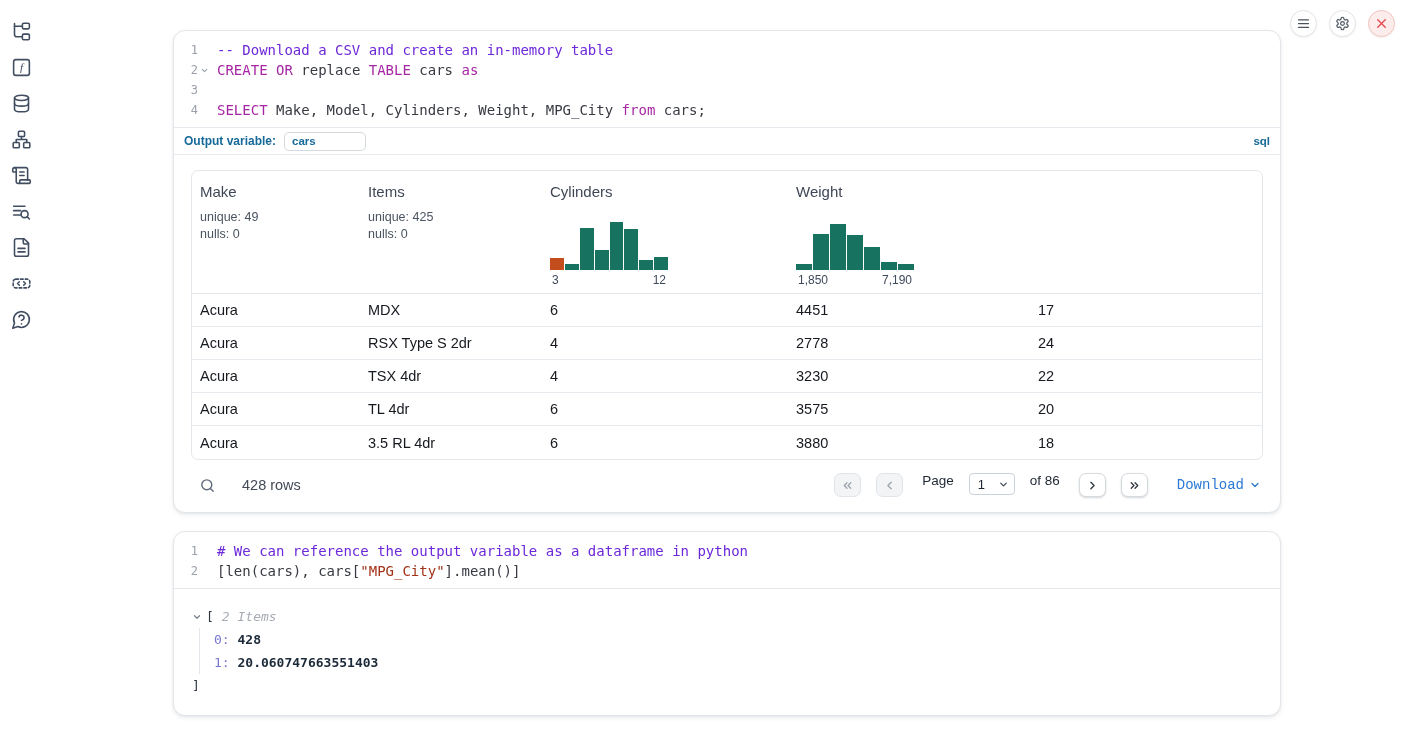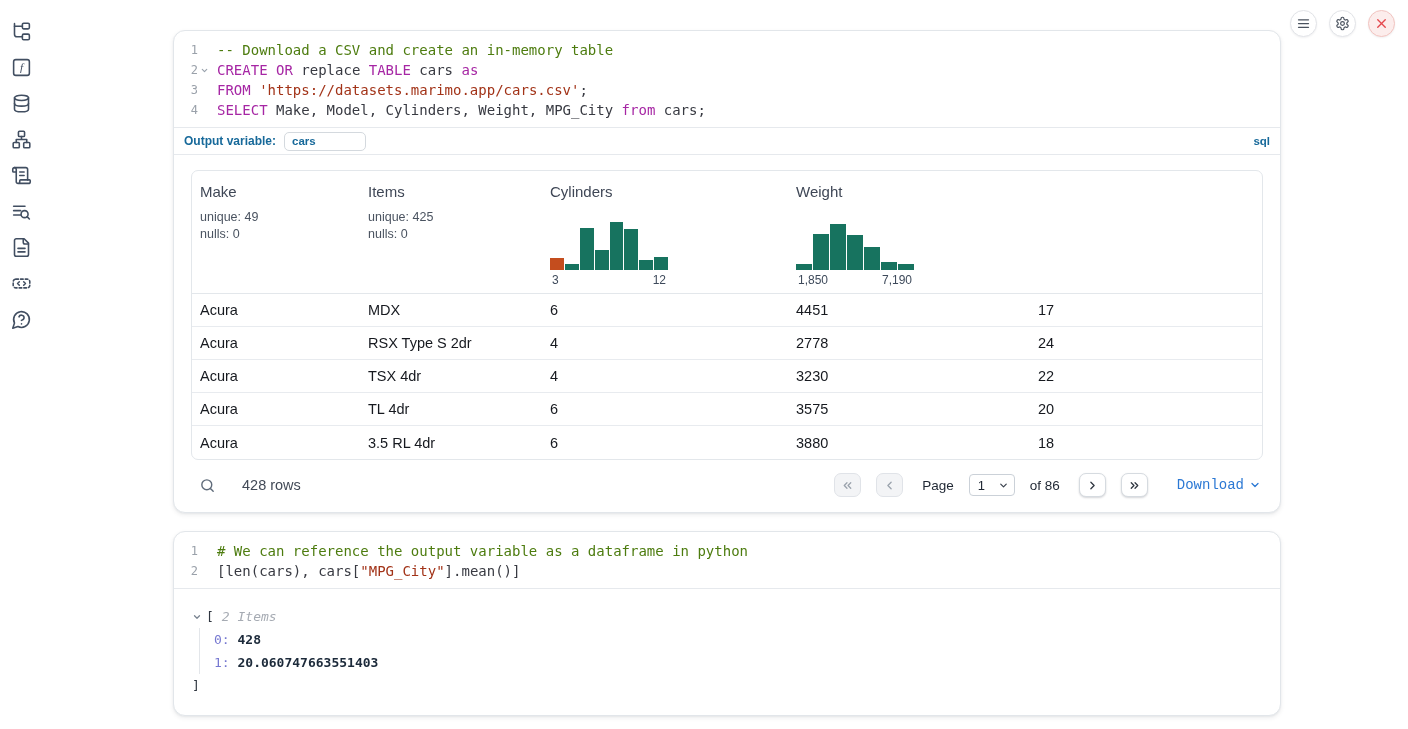--- a/index.html
+++ b/index.html
@@ -28,21 +28,21 @@
   .cell.py  { margin-top:18px; }
 
   
   .code-area { padding:9px 0 7px; font-family:"DejaVu Sans Mono", monospace;
     font-size:14px; line-height:20px; }
   .code-line { display:flex; }
   .gutter-num { width:24px; text-align:right; color:#9AA1AA; font-size:12px; line-height:20px; flex:none; }
   .gutter-fold { width:12px; flex:none; display:flex; align-items:center; justify-content:center; color:#98A1AC; }
   .gutter-fold svg { width:9px; height:9px; }
   .code-text { padding-left:7px; white-space:pre; color:#383A42; }
-  .tok-comment { color:#4d7c0f; }
+  .tok-comment { color:#6d28d9; }
   .tok-keyword { color:#A626A4; }
   .tok-string  { color:#A23318; }
   .tok-plain   { color:#383A42; }
 
   
   .outvar-bar { display:flex; align-items:center; height:28px; padding:0 10px;
     border-top:1px solid #E6E9ED; border-bottom:1px solid #E6E9ED; }
   .outvar-label { font-size:12px; font-weight:bold; color:#17699A; margin-right:8px; }
   .outvar-input { width:82px; height:19px; border:1px solid #D4D9DE; border-radius:5px;
     font-family:"Liberation Sans", sans-serif; font-size:11.5px; font-weight:bold;
@@ -65,21 +65,21 @@
     margin-top:3px; padding:0 2px; }
   .trow { height:33px; align-items:center; border-bottom:1px solid #E8EBEF; cursor:default; }
   .trow:last-child { border-bottom:none; }
   .tcell { padding-left:8px; font-size:14.5px; color:#16191F; }
 
   
   .table-footer { display:flex; align-items:center; padding:13px 2px 15px 8px; }
   .tf-left { display:flex; align-items:center; gap:26px; color:#424A57; }
   .tf-left svg { width:17px; height:17px; color:#5F6B7A; }
   .row-count { font-size:14.5px; }
-  .tf-right { margin-left:auto; display:flex; align-items:center; gap:15px; }
+  .tf-right { margin-left:auto; display:flex; gap:15px; }
   .pg-btn { width:27px; height:24px; border-radius:7px; display:flex; align-items:center;
     justify-content:center; border:1px solid #E0E3E8; background:#F3F4F6; color:#9AA2AC; }
   .pg-btn.on { background:#fff; border-color:#D6DBE0; color:#2F3640;
     box-shadow:0 1px 2px rgba(16,24,40,.18); cursor:pointer; }
   .pg-btn svg { width:13px; height:13px; }
   .pg-label { font-size:13.5px; color:#1F2733; margin-left:4px; }
   .pg-select { width:46px; height:22px; border:1px solid #CBD1D8; border-radius:4px;
     display:flex; align-items:center; font-size:13px; color:#1F2733; padding:0 5px 0 8px; cursor:pointer; }
   .pg-select svg { width:11px; height:11px; margin-left:auto; color:#3A414D; }
   .pg-total { font-size:13.5px; color:#1F2733; margin-right:4px; }
@@ -208,21 +208,20 @@
           <span class="gutter-fold">
             <svg viewBox="0 0 24 24" fill="none" stroke="currentColor" stroke-width="3" stroke-linecap="round" stroke-linejoin="round">
               <path d="m6 9 6 6 6-6"></path>
             </svg>
           </span>
           <span class="code-text"><span class="tok-keyword">CREATE</span><span class="tok-plain"> </span><span class="tok-keyword">OR</span><span class="tok-plain"> replace </span><span class="tok-keyword">TABLE</span><span class="tok-plain"> cars </span><span class="tok-keyword">as</span></span>
         </div>
         <div class="code-line">
           <span class="gutter-num">3</span>
           <span class="gutter-fold"></span>
-          <span class="code-text"><span class="tok-keyword">FROM</span><span class="tok-plain"> </span><span class="tok-string">'https://datasets.marimo.app/cars.csv'</span><span class="tok-plain">;</span></span>
         </div>
         <div class="code-line">
           <span class="gutter-num">4</span>
           <span class="gutter-fold"></span>
           <span class="code-text"><span class="tok-keyword">SELECT</span><span class="tok-plain"> Make, Model, Cylinders, Weight, MPG_City </span><span class="tok-keyword">from</span><span class="tok-plain"> cars;</span></span>
         </div>
       </div>
 
     <div class="outvar-bar">
       <span class="outvar-label">Output variable:</span>

